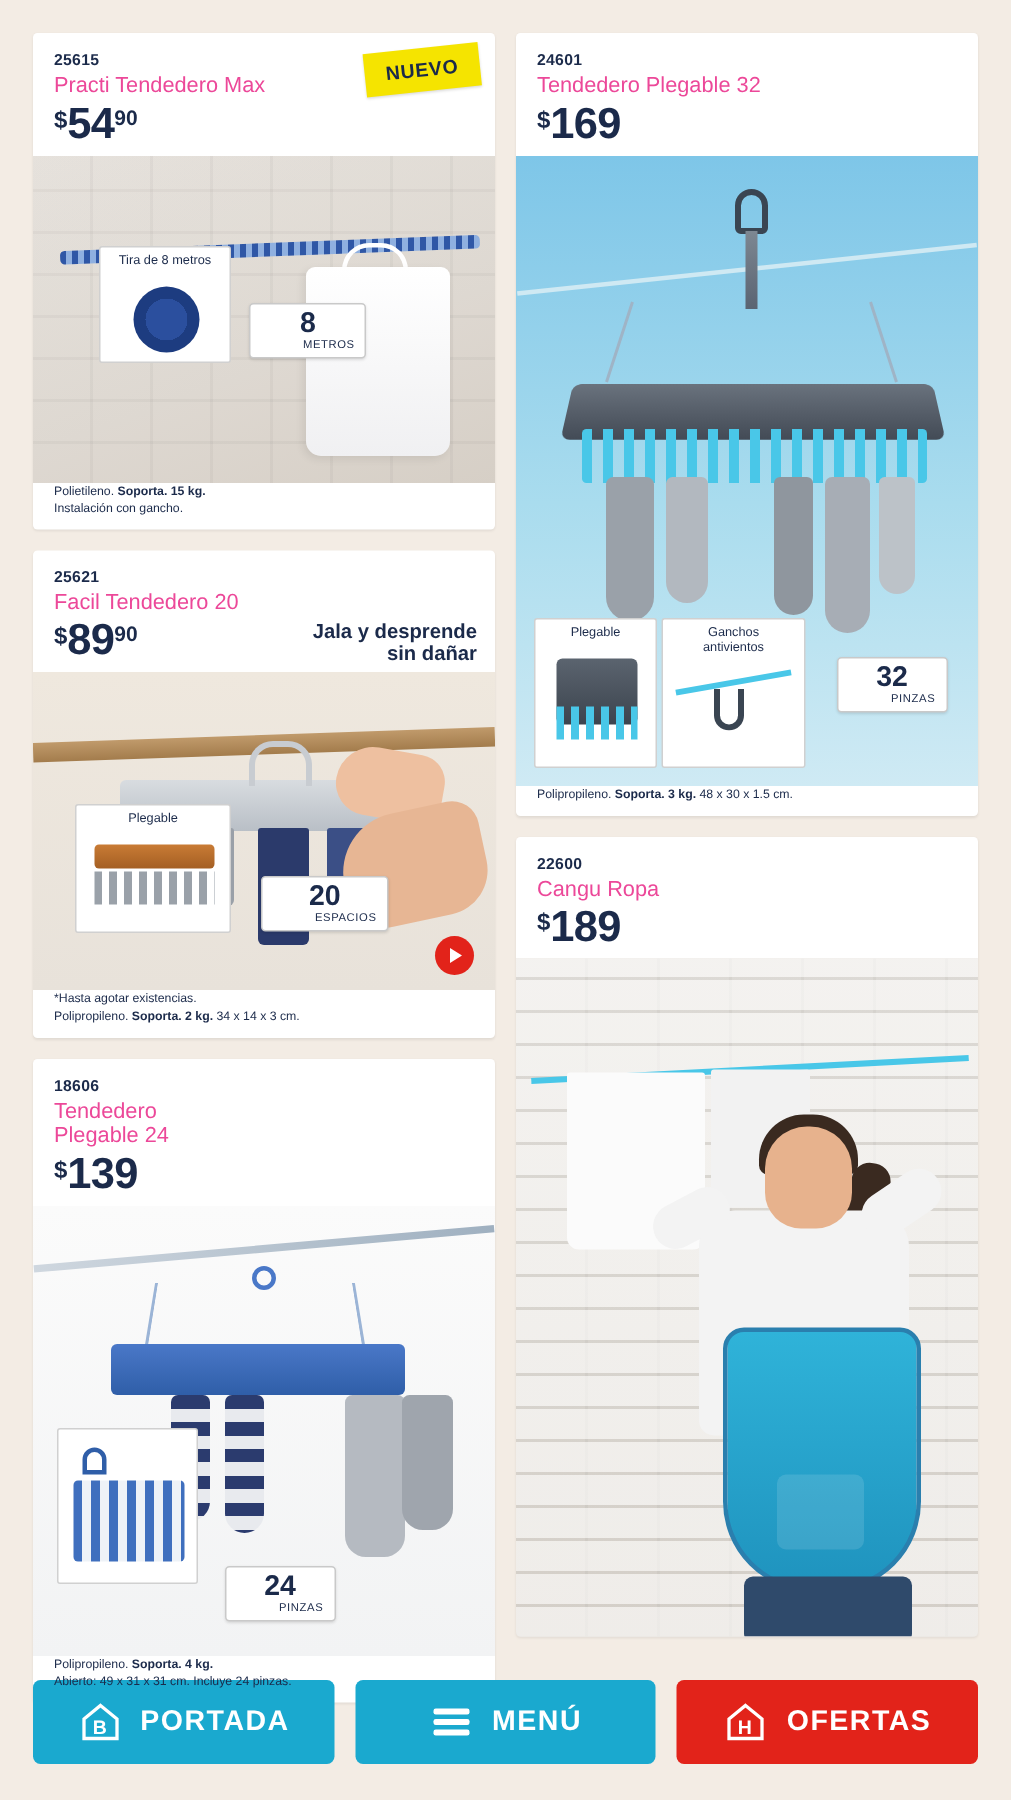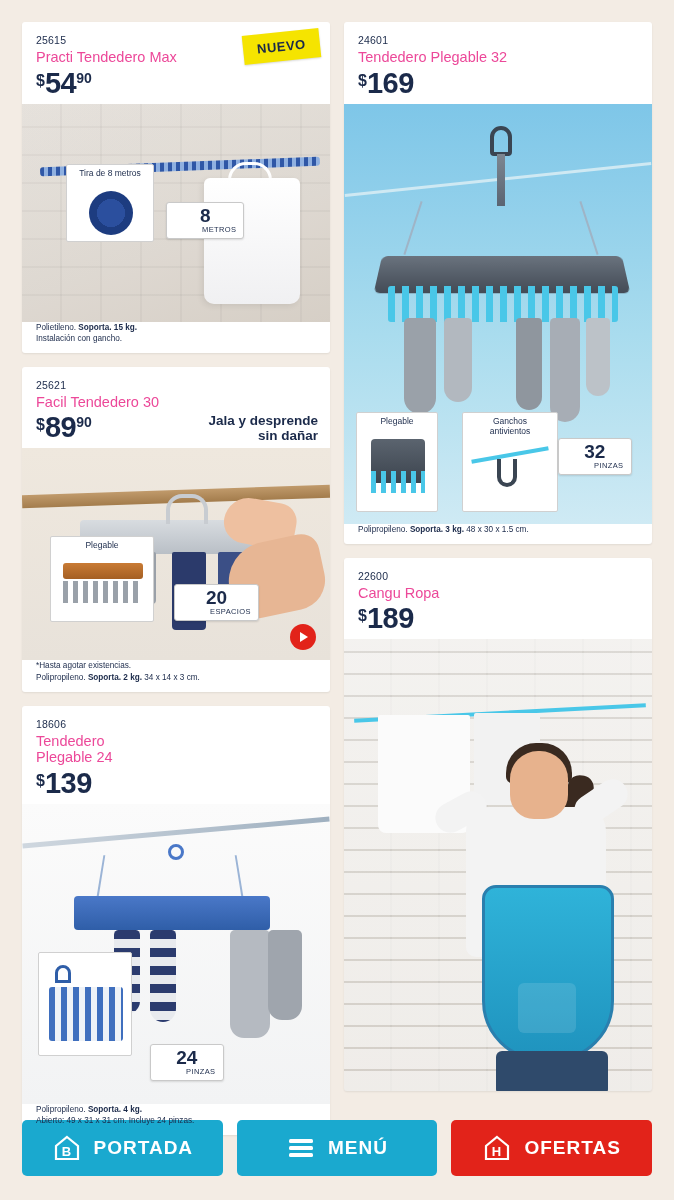--- a/index.html
+++ b/index.html
@@ -26,21 +26,21 @@
   .card {
     position: relative;
     background: #ffffff;
     border-radius: 3px;
     overflow: hidden;
     box-shadow: 0 1px 2px rgba(0,0,0,0.08);
   }
 
   .sku {
     font-size: 10.5px;
-    font-weight: normal;
+    font-weight: bold;
     color: #1b2a4a;
     letter-spacing: 0.2px;
   }
   .pname {
     font-size: 14.5px;
     color: #ec4899;
     line-height: 1.15;
     margin-top: 3px;
   }
   .price {
@@ -398,21 +398,21 @@
         </div>
         <div class="legal">
           <span>Polietileno. </span><b>Soporta. 15 kg.</b><br>
           <span>Instalación con gancho.</span>
         </div>
       </div>
 
       <div class="card">
         <div class="head">
           <div class="sku">25621</div>
-          <div class="pname">Facil Tendedero 30</div>
+          <div class="pname">Facil Tendedero 20</div>
           <div class="price">
             <span class="cur">$</span><span class="int">89</span><span class="dec">90</span>
           </div>
         </div>
         <div class="tagline">
           <div>Jala y desprende</div>
           <div>sin dañar</div>
         </div>
         <div class="scene s2">
           <div class="bar"></div>
@@ -504,21 +504,21 @@
           <div class="sk a3"></div>
           <div class="sk a4"></div>
           <div class="sk a5"></div>
 
           <div class="inset" style="left:12px; top:308px; width:82px; height:100px;">
             <div class="cap">Plegable</div>
             <div style="position:absolute;left:14px;top:26px;width:54px;height:44px;background:linear-gradient(180deg,#5b646f,#3c444e);border-radius:4px;"></div>
             <div style="position:absolute;left:14px;top:58px;width:54px;height:22px;background:repeating-linear-gradient(90deg,#49c7e8 0 5px,transparent 5px 10px);"></div>
           </div>
 
-          <div class="inset" style="left:118px; top:308px; width:96px; height:100px;">
+          <div class="inset" style="left:97px; top:308px; width:96px; height:100px;">
             <div class="cap">
               <span>Ganchos</span><br>
               <span>antivientos</span>
             </div>
             <div style="position:absolute;left:8px;top:40px;right:8px;height:4px;background:#49c7e8;transform:rotate(-10deg);"></div>
             <div style="position:absolute;left:34px;top:46px;width:20px;height:28px;border:4px solid #3a4552;border-top:none;border-radius:0 0 12px 12px;"></div>
           </div>
 
           <div class="badge" style="left:214px; top:334px;">
             <div class="n">32</div>

